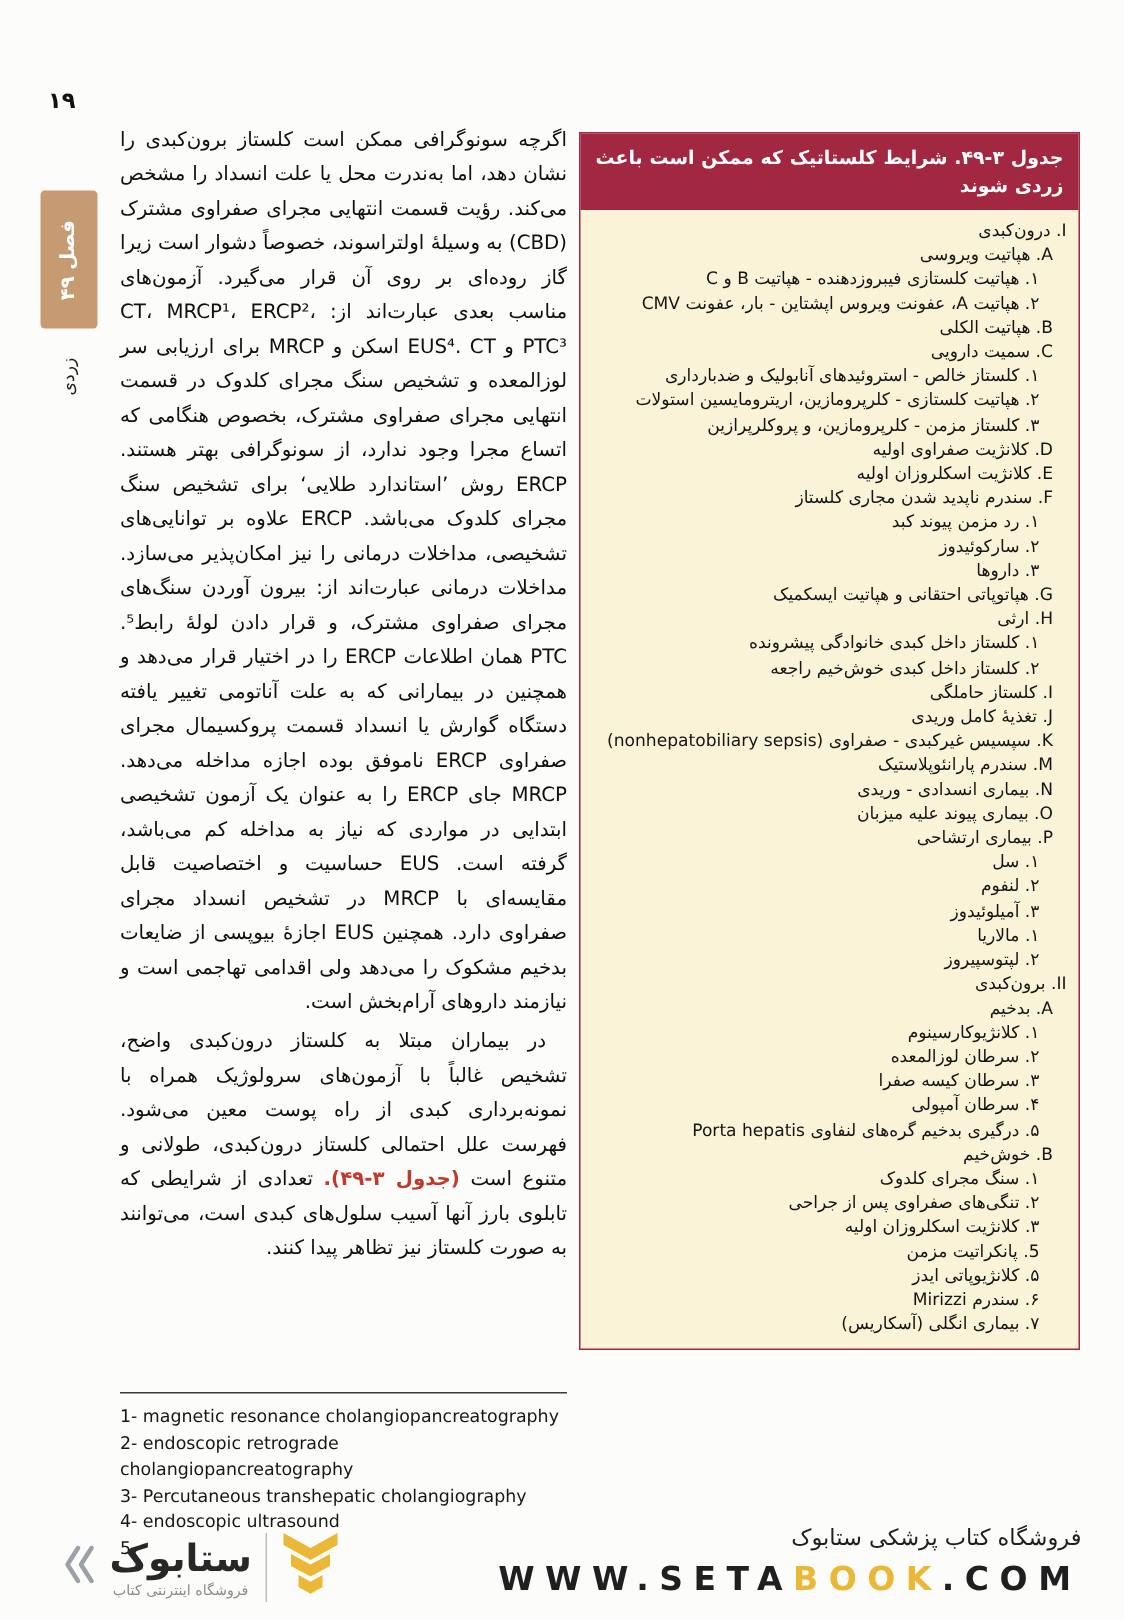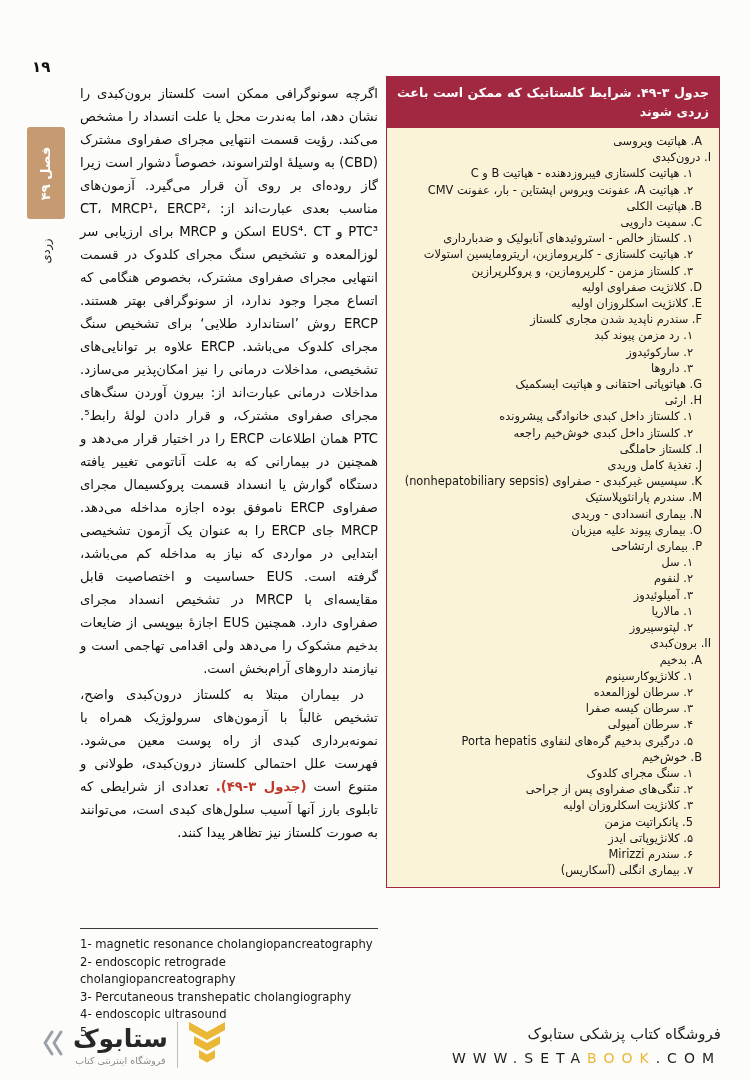--- a/index.html
+++ b/index.html
@@ -30,37 +30,37 @@
   .para-indent { text-indent:14px; }
   .ref-red { color:var(--reference-red,#C0392B); font-weight:bold; }
 
   
   .footnote-block { position:absolute; left:80px; top:928px; width:298px; direction:ltr; text-align:left; }
   .fn-sep { width:100%; height:1px; background:#3a3a3a; margin-bottom:7px; }
   .footnote { font-size:11.6px; line-height:17.5px; color:#161616; }
 
   
   .table-box {
-    position:absolute; left:386px; top:76px; width:334px;
+    position:absolute; left:386px; top:88px; width:334px;
     border:1.5px solid var(--table-border,#A12840); background:var(--table-body-bg,#FBF3D8);
   }
   .table-header {
     background:var(--table-header-bg,#A12840); color:#fff; font-weight:bold;
     font-size:12.6px; line-height:19px; padding:6px 10px 7px; direction:rtl; text-align:justify;
   }
   .table-body { padding:5px 8px 9px; direction:rtl; }
   .tbl-item { font-size:11.4px; line-height:16.2px; color:#141414; text-align:right; }
   .tbl-item.lvl0 { padding-right:0; }
   .tbl-item.lvl1 { padding-right:9px; }
   .tbl-item.lvl2 { padding-right:18px; }
 
   
   .footer-right { position:absolute; right:28px; bottom:14px; text-align:right; direction:rtl; }
   .store-line { font-size:15px; color:var(--footer-text,#1F1F1F); margin-bottom:7px; }
-  .site-url { direction:ltr; font-size:14px; font-weight:normal; letter-spacing:7px; color:var(--footer-text,#1F1F1F); }
+  .site-url { direction:ltr; font-size:22px; font-weight:bold; letter-spacing:7px; color:var(--footer-text,#1F1F1F); }
   .site-url .gold { color:var(--accent-gold,#EBB737); }
 
   .footer-logo { position:absolute; left:42px; bottom:10px; display:flex; align-items:center; gap:9px; }
   .logo-text { text-align:center; }
   .logo-title { font-size:25px; font-weight:bold; color:#272727; line-height:28px; }
   .logo-subtitle { font-size:9.5px; color:#8a8a8a; letter-spacing:1px; margin-top:2px; }
   .logo-divider { width:1.5px; height:46px; background:#bdbdbd; }
 </style>
 </head>
 <body>
@@ -88,22 +88,22 @@
         <div class="footnote">2- endoscopic retrograde cholangiopancreatography</div>
         <div class="footnote">3- Percutaneous transhepatic cholangiography</div>
         <div class="footnote">4- endoscopic ultrasound</div>
         <div class="footnote">5-</div>
       </div>
   </div>
 
   <div class="table-box">
     <div class="table-header">جدول ۳-۴۹. شرایط کلستاتیک که ممکن است باعث زردی شوند</div>
     <div class="table-body">
+        <div class="tbl-item lvl0">I. درون‌کبدی</div>
         <div class="tbl-item lvl1">A. هپاتیت ویروسی</div>
-        <div class="tbl-item lvl0">I. درون‌کبدی</div>
         <div class="tbl-item lvl2">۱. هپاتیت کلستازی فیبروزدهنده - هپاتیت B و C</div>
         <div class="tbl-item lvl2">۲. هپاتیت A، عفونت ویروس اپشتاین - بار، عفونت CMV</div>
         <div class="tbl-item lvl1">B. هپاتیت الکلی</div>
         <div class="tbl-item lvl1">C. سمیت دارویی</div>
         <div class="tbl-item lvl2">۱. کلستاز خالص - استروئیدهای آنابولیک و ضدبارداری</div>
         <div class="tbl-item lvl2">۲. هپاتیت کلستازی - کلرپرومازین، اریترومایسین استولات</div>
         <div class="tbl-item lvl2">۳. کلستاز مزمن - کلرپرومازین، و پروکلرپرازین</div>
         <div class="tbl-item lvl1">D. کلانژیت صفراوی اولیه</div>
         <div class="tbl-item lvl1">E. کلانژیت اسکلروزان اولیه</div>
         <div class="tbl-item lvl1">F. سندرم ناپدید شدن مجاری کلستاز</div>

